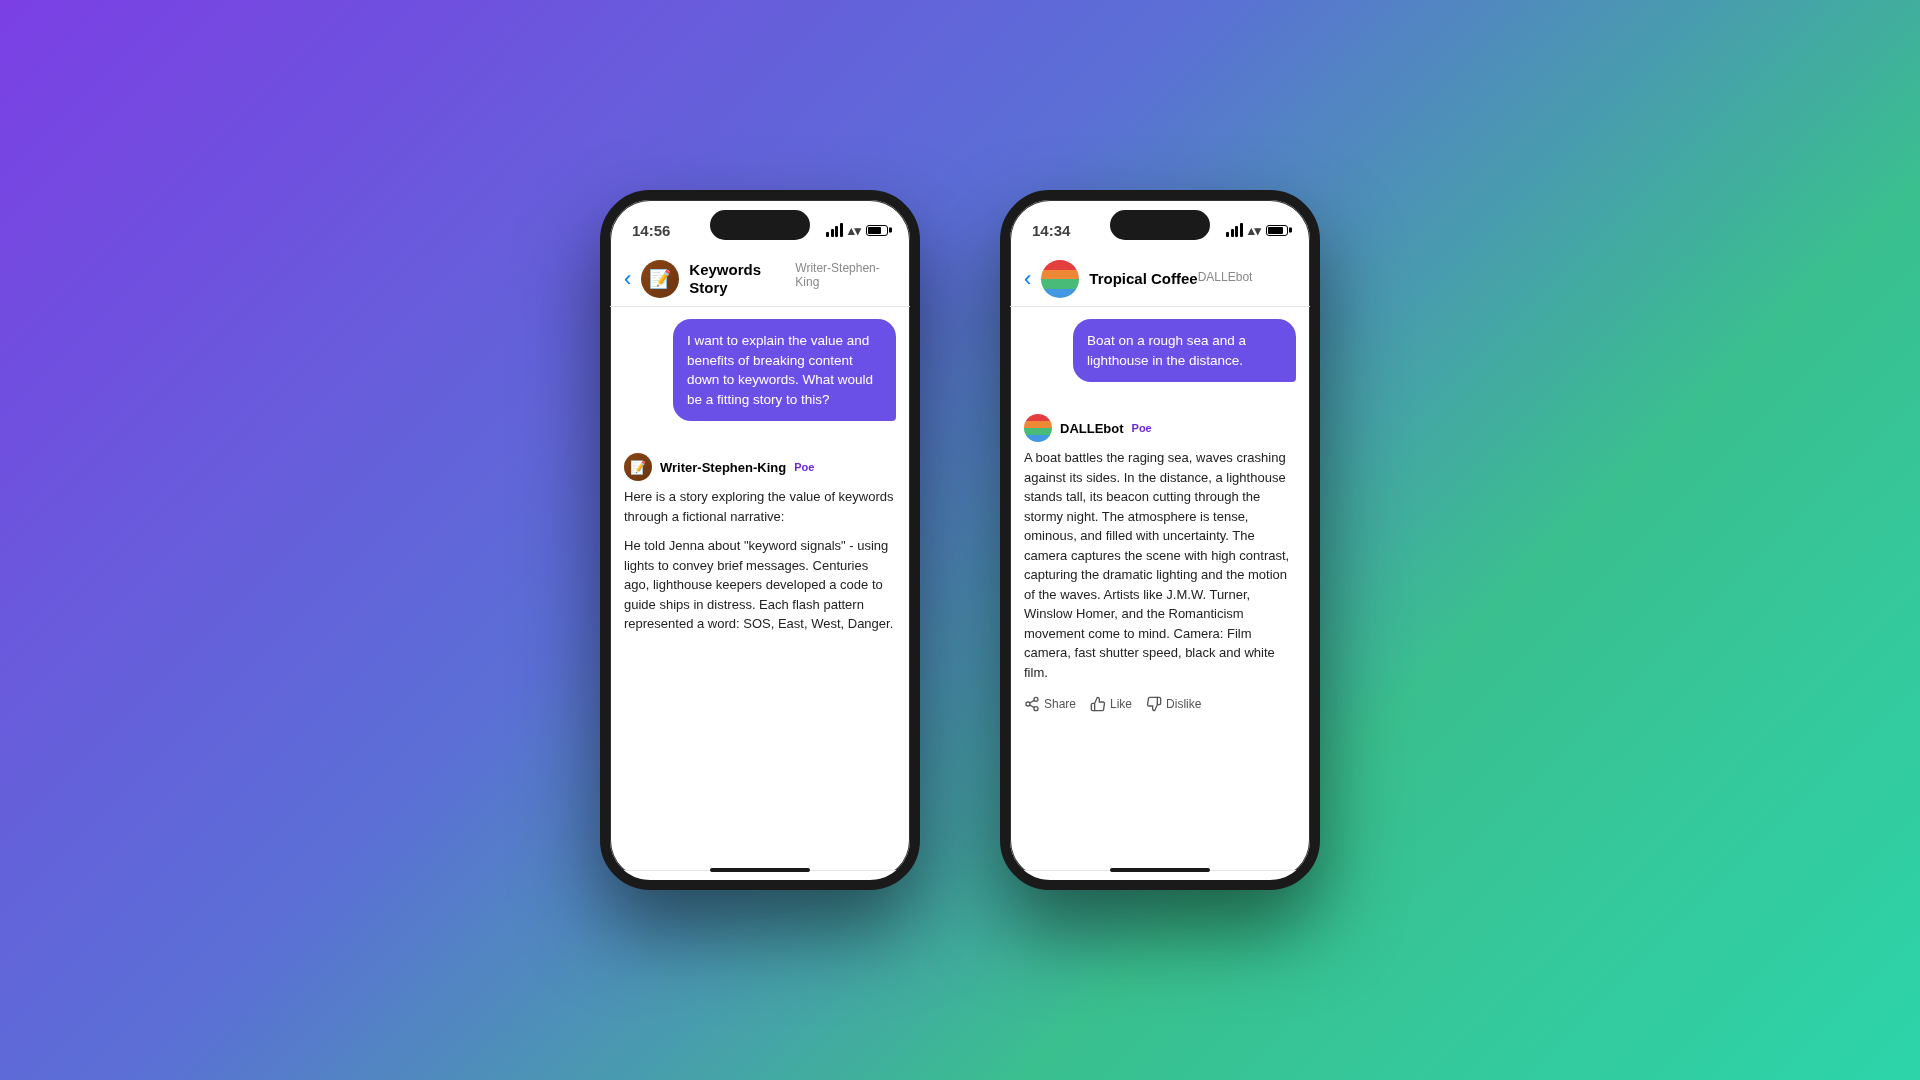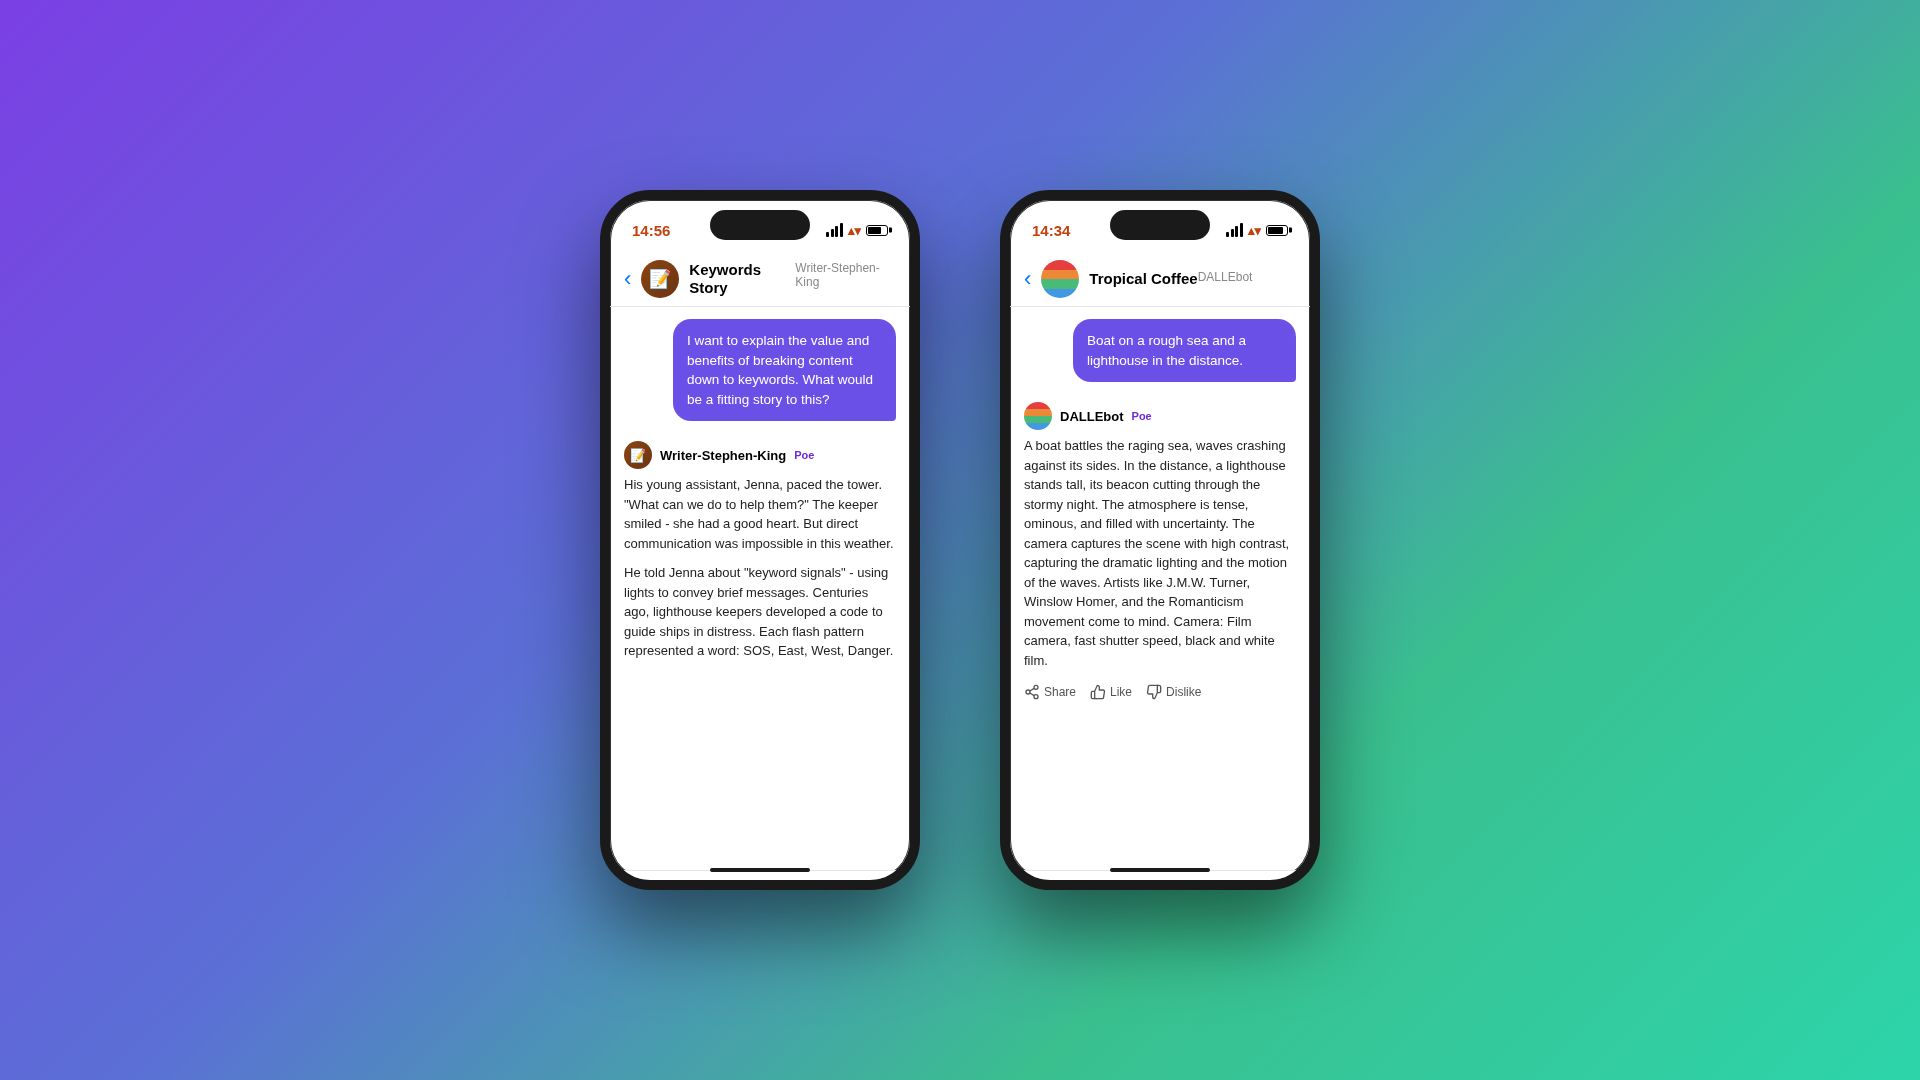--- a/index.html
+++ b/index.html
@@ -47,21 +47,21 @@
     }
 
     
     .status-bar {
       display: flex;
       justify-content: space-between;
       align-items: center;
       padding: 14px 22px 6px;
       font-size: 13px;
       font-weight: 600;
-      color: #c2410c;
+      color: #404040;
       height: 52px;
     }
 
     .status-time {
       font-size: 15px;
       font-weight: 700;
     }
 
     .status-icons {
       display: flex;
@@ -328,21 +328,21 @@
     .dalle-small-icon .s1 { background: #e53e3e; flex: 1; }
     .dalle-small-icon .s2 { background: #ed8936; flex: 1; }
     .dalle-small-icon .s3 { background: #48bb78; flex: 1; }
     .dalle-small-icon .s4 { background: #4299e1; flex: 1; }
 
     .scroll-area {
       overflow: hidden;
       flex: 1;
       display: flex;
       flex-direction: column;
-      gap: 16px;
+      gap: 28px;
       padding: 12px 14px;
     }
   </style>
 </head>
 <body>
 
 <div class="phone-wrapper">
   <div class="phone">
     <div class="dynamic-island"></div>
 
@@ -381,21 +381,21 @@
 
         <div class="bot-message">
           <div class="bot-label-row">
             <div class="bot-avatar-small">
               <div class="bot-avatar-img" style="font-size:13px;">📝</div>
             </div>
             <span class="bot-label-name">Writer-Stephen-King</span>
             <span class="poe-badge">Poe</span>
           </div>
           <div class="bot-text">
-            <p>His young assistant, Jenna, paced the tower. "What can we do to help them?" The keeper smiled - she had a good heart. But direct communication was impossible in this weather.</p>
+            <p>Here is a story exploring the value of keywords through a fictional narrative:</p>
             <p>He told Jenna about "keyword signals" - using lights to convey brief messages. Centuries ago, lighthouse keepers developed a code to guide ships in distress. Each flash pattern represented a word: SOS, East, West, Danger.</p>
           </div>
         </div>
       </div>
 
       <div class="input-bar">
         <span class="input-icon">✏️</span>
         <input class="input-field" type="text" placeholder="Talk to this bot on Poe" style="">
         <span class="mic-icon">🎙</span>
       </div>

